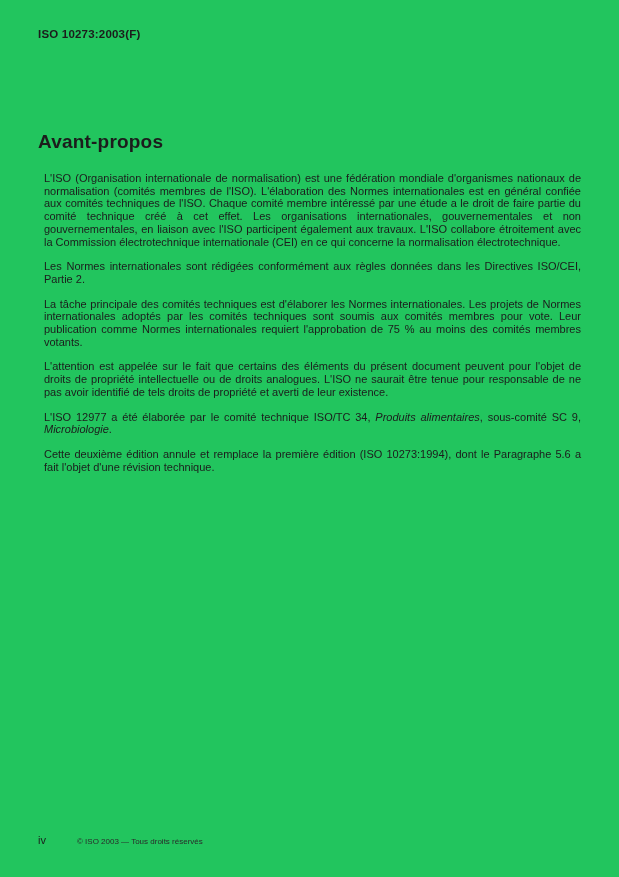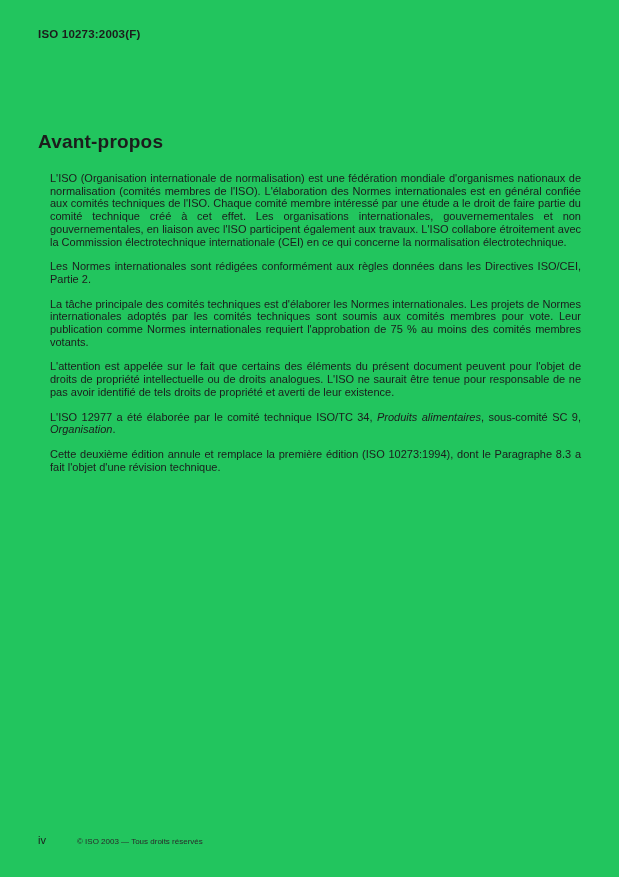--- a/index.html
+++ b/index.html
@@ -37,21 +37,21 @@
   .doc-title {
     font-size: 19px;
     font-weight: bold;
     margin: 0 0 19px 0;
     letter-spacing: 0.2px;
   }
   .para {
     font-size: 11px;
     line-height: 12.7px;
     text-align: justify;
-    margin: 0 0 12px 12px;
+    margin: 0 0 12px 6px;
   }
   .para .italic {
     font-style: italic;
   }
   .page-footer {
     position: absolute;
     left: 38px;
     right: 38px;
     top: 834px;
     display: flex;
@@ -76,22 +76,22 @@
     <span>ISO 10273:2003(F)</span>
   </div>
 
   <div class="doc-main">
     <h1 class="doc-title">Avant-propos</h1>
     <div>
         <p class="para"><span>L'ISO (Organisation internationale de normalisation) est une fédération mondiale d'organismes nationaux de normalisation (comités membres de l'ISO). L'élaboration des Normes internationales est en général confiée aux comités techniques de l'ISO. Chaque comité membre intéressé par une étude a le droit de faire partie du comité technique créé à cet effet. Les organisations internationales, gouvernementales et non gouvernementales, en liaison avec l'ISO participent également aux travaux. L'ISO collabore étroitement avec la Commission électrotechnique internationale (CEI) en ce qui concerne la normalisation électrotechnique.</span></p>
         <p class="para"><span>Les Normes internationales sont rédigées conformément aux règles données dans les Directives ISO/CEI, Partie 2.</span></p>
         <p class="para"><span>La tâche principale des comités techniques est d'élaborer les Normes internationales. Les projets de Normes internationales adoptés par les comités techniques sont soumis aux comités membres pour vote. Leur publication comme Normes internationales requiert l'approbation de 75 % au moins des comités membres votants.</span></p>
         <p class="para"><span>L'attention est appelée sur le fait que certains des éléments du présent document peuvent pour l'objet de droits de propriété intellectuelle ou de droits analogues. L'ISO ne saurait être tenue pour responsable de ne pas avoir identifié de tels droits de propriété et averti de leur existence.</span></p>
-        <p class="para"><span>L'ISO 12977 a été élaborée par le comité technique ISO/TC 34, </span><span class="italic">Produits alimentaires</span><span>, sous-comité SC 9, </span><span class="italic">Organisation</span><span>.</span></p>
-        <p class="para"><span>Cette deuxième édition annule et remplace la première édition (ISO 10273:1994), dont le Paragraphe 8.3 a fait l'objet d'une révision technique.</span></p>
+        <p class="para"><span>L'ISO 12977 a été élaborée par le comité technique ISO/TC 34, </span><span class="italic">Produits alimentaires</span><span>, sous-comité SC 9, </span><span class="italic">Microbiologie</span><span>.</span></p>
+        <p class="para"><span>Cette deuxième édition annule et remplace la première édition (ISO 10273:1994), dont le Paragraphe 5.6 a fait l'objet d'une révision technique.</span></p>
       </div>
   </div>
 
   <div class="page-footer">
     <span class="page-number">iv</span>
     <span class="copyright">© ISO 2003 — Tous droits réservés</span>
   </div>
 
 </div>
 

